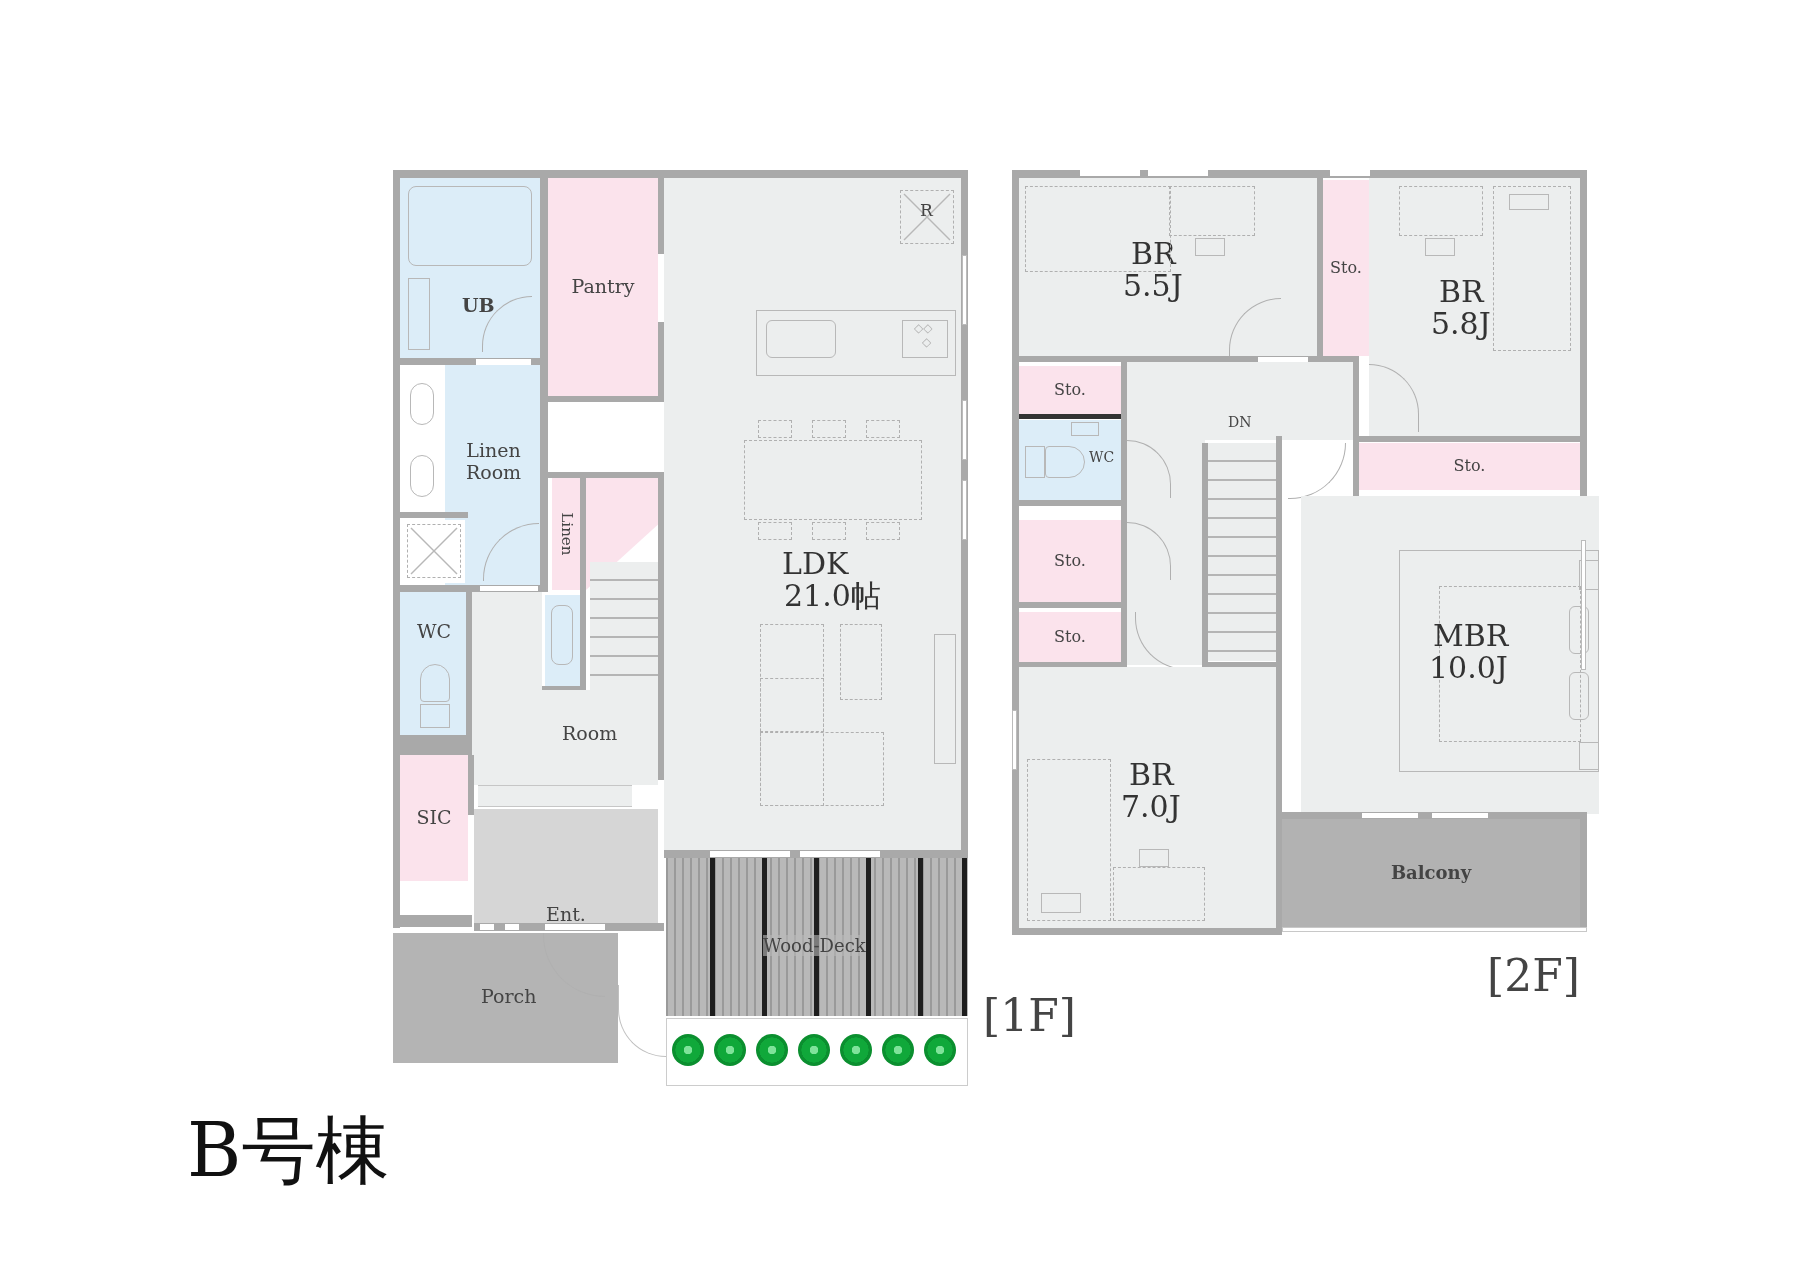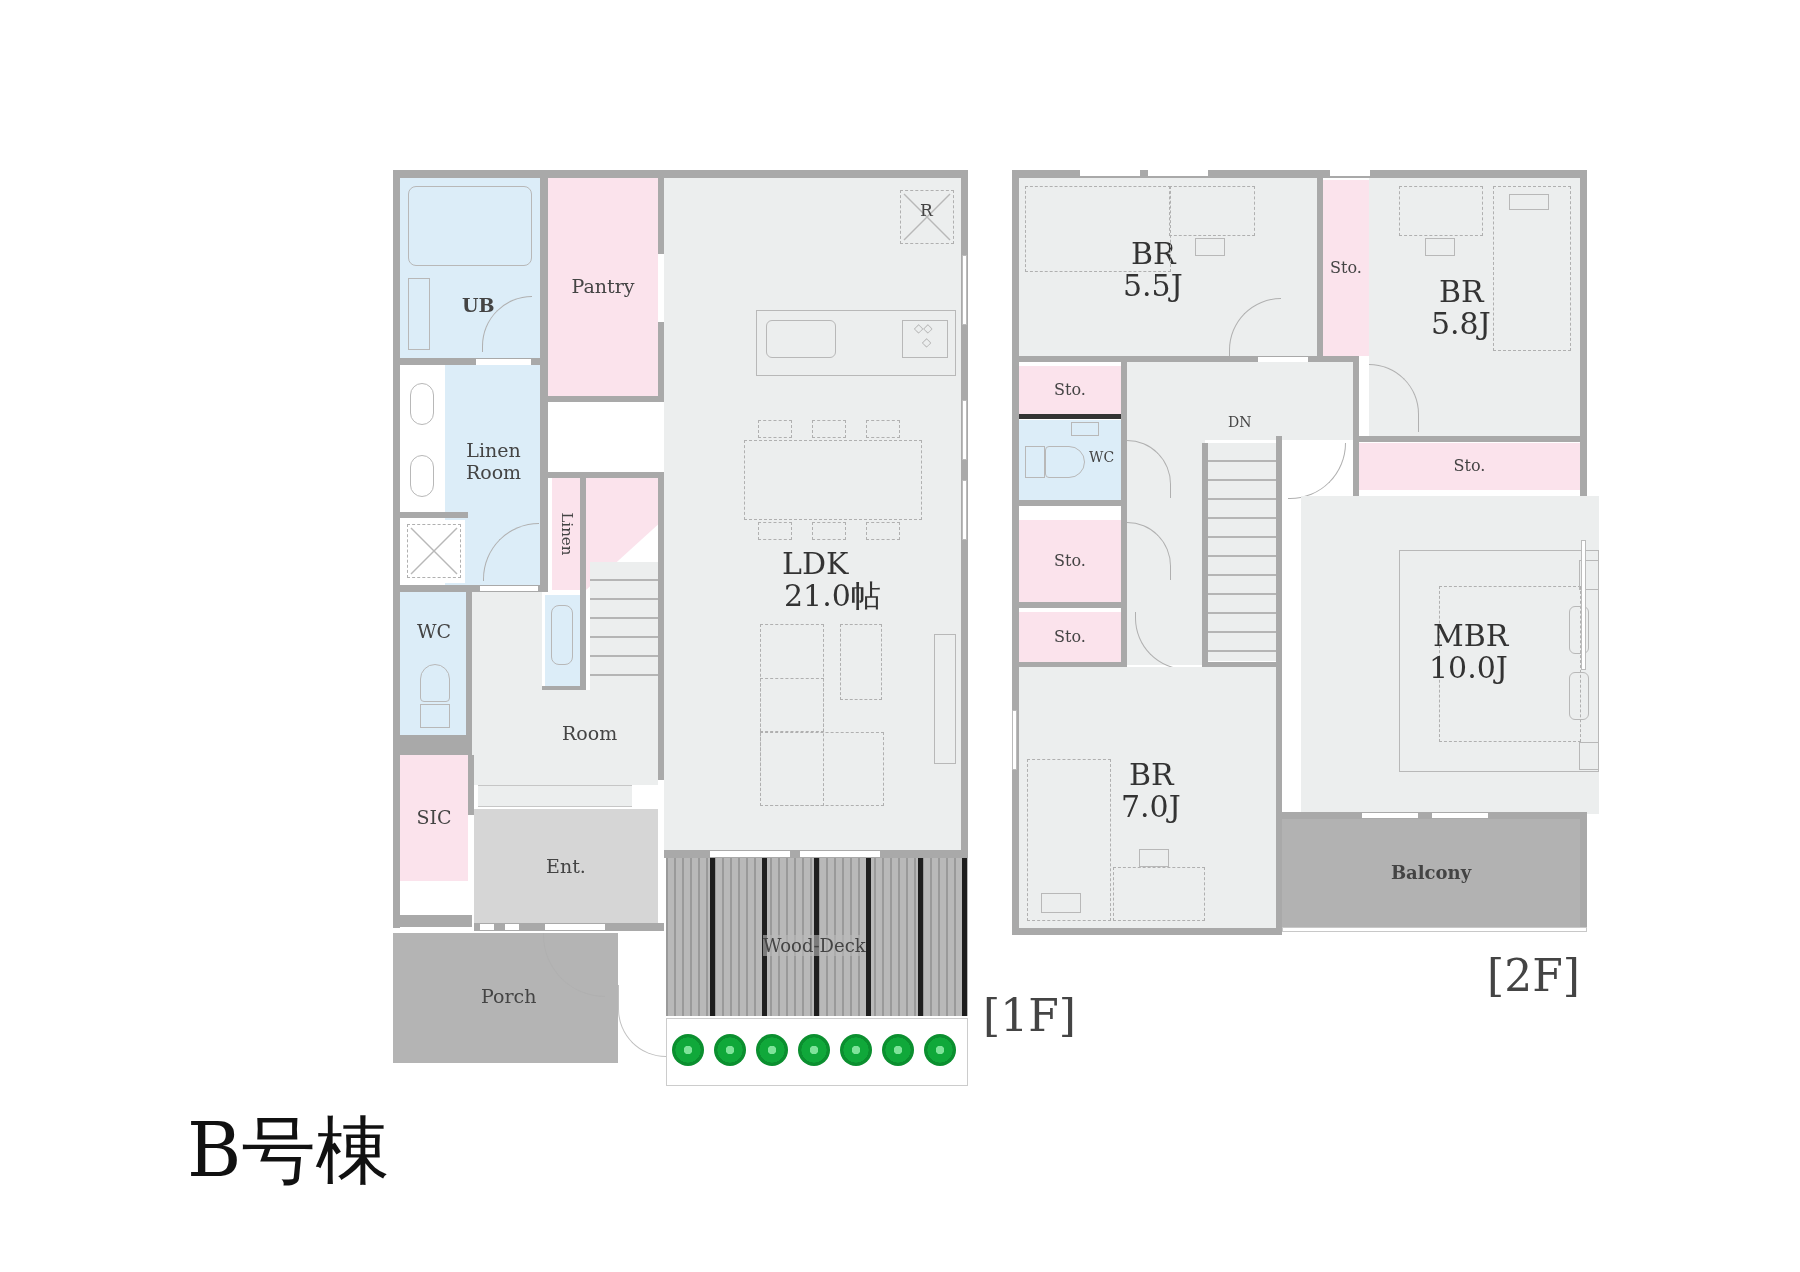--- a/index.html
+++ b/index.html
@@ -3,21 +3,21 @@
 <meta charset="utf-8">
 <style>
   html,body{margin:0;padding:0;background:#ffffff;}
   body{width:1800px;height:1272px;position:relative;overflow:hidden;font-family:"DejaVu Serif","Liberation Serif",serif;color:#333;}
   .abs{position:absolute;box-sizing:border-box;}
   .room{position:absolute;box-sizing:border-box;display:flex;align-items:center;justify-content:center;flex-direction:column;text-align:center;line-height:1.05;}
   .gray{background:#eceeee;}
   .blue{background:#dcedf8;}
   .pink{background:#fbe3ec;}
   .white{background:#ffffff;}
-  .ent{background:#d6d6d6;}
+  .ent{background:#d6d6d6;justify-content:flex-end;}
   .porch{background:#b4b4b4;}
   .balcony{background:#b2b2b2;}
   .wall{position:absolute;background:#a9a9a9;}
   .lbl-s{font-size:19px;color:#444;}
   .lbl-l{font-size:30px;color:#333;}
   .dash{position:absolute;border:1.5px dashed #b0b0b0;box-sizing:border-box;}
   .thin{position:absolute;border:1.5px solid #b8b8b8;box-sizing:border-box;}
   .door{position:absolute;border:1.5px solid #b0b0b0;box-sizing:border-box;}
   .win{position:absolute;background:#ffffff;border:1px solid #bbb;box-sizing:border-box;}
   .floor-tag{position:absolute;font-size:44px;color:#444;}

